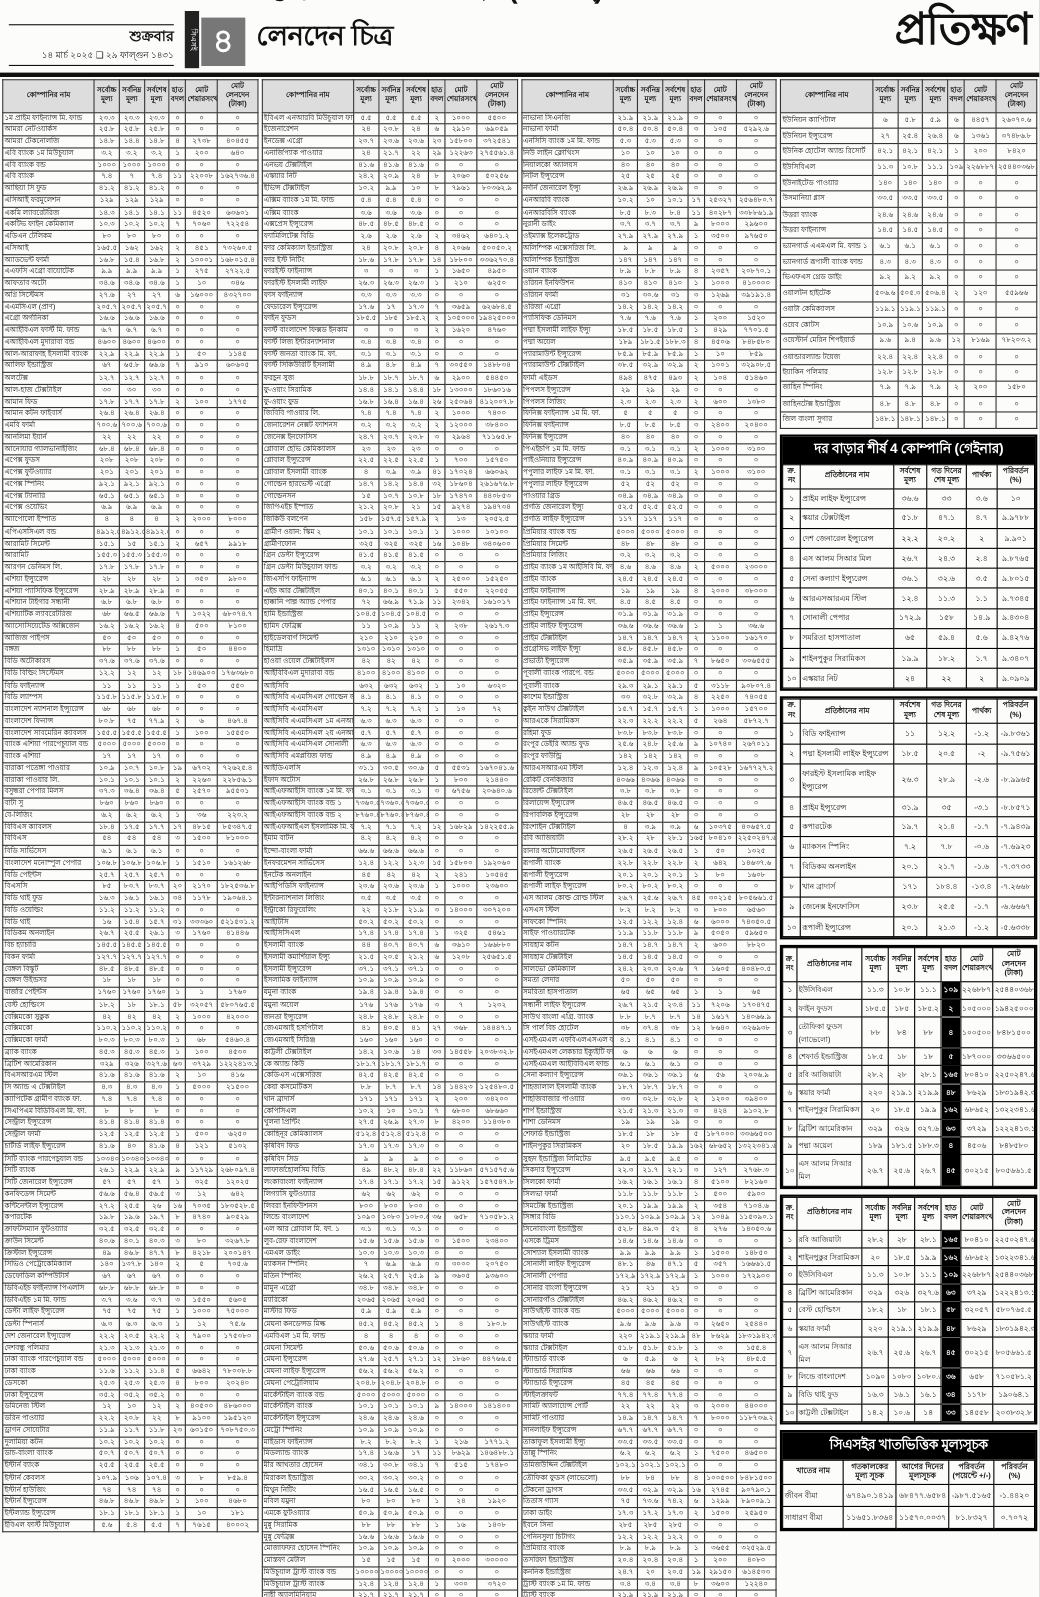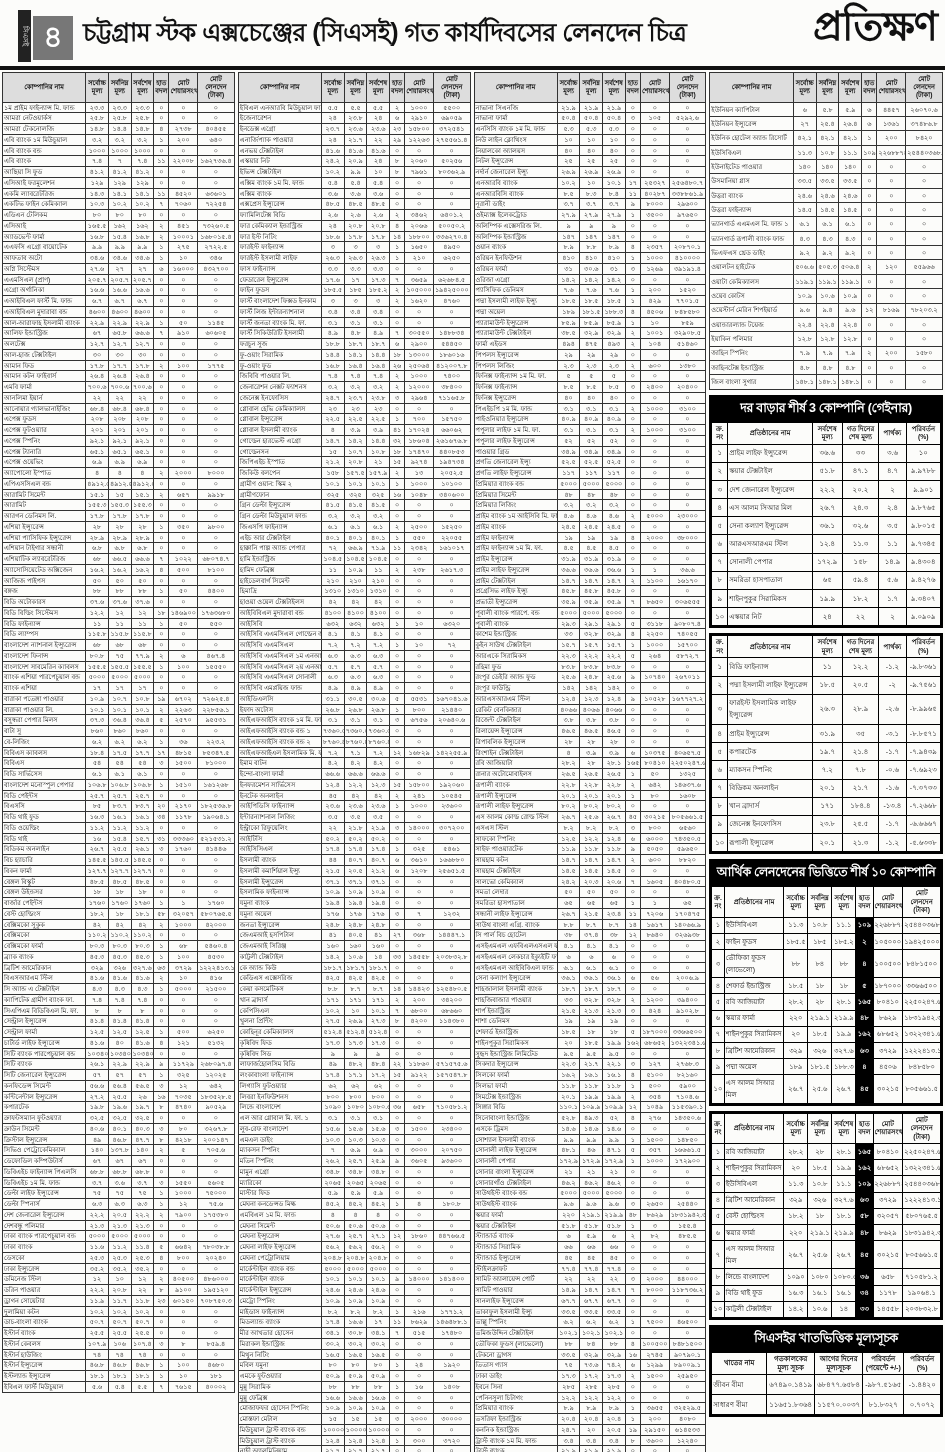--- a/index.html
+++ b/index.html
@@ -49,20 +49,24 @@
   .gl col.g0{width:7%} .gl col.g1{width:37%} .gl col.g2{width:13%} .gl col.g3{width:16%} .gl col.g4{width:12%} .gl col.g5{width:15%}
   .tt col.t0{width:5.5%} .tt col.t1{width:26%} .tt col.t2{width:10.5%} .tt col.t3{width:10.5%} .tt col.t4{width:10.5%} .tt col.t5{width:7.5%} .tt col.t6{width:13%} .tt col.t7{width:16.5%}
   .sector col.s0{width:24%} .sector col.s1{width:21%} .sector col.s2{width:21%} .sector col.s3{width:18%} .sector col.s4{width:16%}
 </style>
 </head>
 <body>
 
 <div class="page">
 
   <header class="masthead">
+    <div class="date-block">
+      <div class="date-day">শুক্রবার</div>
+      <div class="date-line">১৪ মার্চ ২০২৫ ❑ ২৯ ফাল্গুন ১৪৩১</div>
+    </div>
     <div class="ribbon">সিএসই</div>
     <div class="pagenum">৪</div>
     <div class="main-title">চট্টগ্রাম স্টক এক্সচেঞ্জের (সিএসই) গত কার্যদিবসের লেনদেন চিত্র</div>
     <div class="logo-block">
       <div class="logo-tag">পথপ্রদর্শক ও আস্থার প্রতীক</div>
       <div class="logo-text"><span class="mark">দে</span><span>দেশ প্রতিক্ষণ</span></div>
     </div>
   </header>
 
   <div class="cols">
@@ -3696,21 +3700,21 @@
               <td class="">১৪৮.১</td>
               <td class="">১৪৮.১</td>
               <td class="">০</td>
               <td class="">০</td>
               <td class="">০</td>
             </tr>
           </tbody>
         </table>
 
       <section class="box">
-        <div class="box-title">দর বাড়ার শীর্ষ 3 কোম্পানি (গেইনার)</div>
+        <div class="box-title">দর বাড়ার শীর্ষ 4 কোম্পানি (গেইনার)</div>
         <table class="gl">
           <colgroup>
               <col class="g0">
               <col class="g1">
               <col class="g2">
               <col class="g3">
               <col class="g4">
               <col class="g5">
             </colgroup>
         <thead>
@@ -3901,150 +3905,20 @@
                 <td class="">-১.৭</td>
                 <td class="">-৬.৬৬৬৭</td>
               </tr>
               <tr>
                 <td class="">১০</td>
                 <td class="name">রূপালী ইন্স্যুরেন্স</td>
                 <td class="">২০.১</td>
                 <td class="">২১.৩</td>
                 <td class="">-১.২</td>
                 <td class="">-৫.৬৩৩৮</td>
-              </tr>
-            </tbody>
-          </table>
-      </section>
-
-      <section class="box">
-        <div class="box-title">আর্থিক লেনদেনের ভিত্তিতে শীর্ষ ১০ কোম্পানি</div>
-        <table class="tt">
-          <colgroup>
-              <col class="t0">
-              <col class="t1">
-              <col class="t2">
-              <col class="t3">
-              <col class="t4">
-              <col class="t5">
-              <col class="t6">
-              <col class="t7">
-            </colgroup>
-        <thead>
-              <tr>
-                <th>ক্র. নং</th>
-                <th>প্রতিষ্ঠানের নাম</th>
-                <th>সর্বোচ্চ মূল্য</th>
-                <th>সর্বনিম্ন মূল্য</th>
-                <th>সর্বশেষ মূল্য</th>
-                <th>হাত বদল</th>
-                <th>মোট শেয়ারসংখ্যা</th>
-                <th>মোট লেনদেন (টাকা)</th>
-              </tr>
-            </thead>
-            <tbody>
-              <tr>
-                <td class="">১</td>
-                <td class="name">ইউসিবিএল</td>
-                <td class="">১১.৩</td>
-                <td class="">১০.৮</td>
-                <td class="">১১.১</td>
-                <td class=" bc">১০৯</td>
-                <td class="">২২৬৮৮৭৪</td>
-                <td class="">২৫৪৪০৩৬৮.১</td>
-              </tr>
-              <tr>
-                <td class="">২</td>
-                <td class="name">ফাইন ফুডস</td>
-                <td class="">১৮৫.৫</td>
-                <td class="">১৮৫</td>
-                <td class="">১৮৫.২</td>
-                <td class=" bc">২</td>
-                <td class="">১০৫০০০</td>
-                <td class="">১৯৪২৫০০০</td>
-              </tr>
-              <tr>
-                <td class="">৩</td>
-                <td class="name">তৌফিকা ফুডস (লাভেলো)</td>
-                <td class="">৮৮</td>
-                <td class="">৮৪</td>
-                <td class="">৮৮</td>
-                <td class=" bc">৪</td>
-                <td class="">১০০৫০০</td>
-                <td class="">৮৪৮১৫০০</td>
-              </tr>
-              <tr>
-                <td class="">৪</td>
-                <td class="name">শেফার্ড ইন্ডাস্ট্রিজ</td>
-                <td class="">১৮.৫</td>
-                <td class="">১৮</td>
-                <td class="">১৮</td>
-                <td class=" bc">৫</td>
-                <td class="">১৮৭০০০</td>
-                <td class="">৩৩৬৬৫০০</td>
-              </tr>
-              <tr>
-                <td class="">৫</td>
-                <td class="name">রবি আজিয়াটা</td>
-                <td class="">২৮.২</td>
-                <td class="">২৮</td>
-                <td class="">২৮.১</td>
-                <td class=" bc">১৬৫</td>
-                <td class="">৮০৪১০</td>
-                <td class="">২২৫০২৪৭.৬</td>
-              </tr>
-              <tr>
-                <td class="">৬</td>
-                <td class="name">স্কয়ার ফার্মা</td>
-                <td class="">২২০</td>
-                <td class="">২১৯.১</td>
-                <td class="">২১৯.৯</td>
-                <td class=" bc">৪৮</td>
-                <td class="">৮৬২৯</td>
-                <td class="">১৮৩১৯৪২.৩</td>
-              </tr>
-              <tr>
-                <td class="">৭</td>
-                <td class="name">শাইনপুকুর সিরামিকস</td>
-                <td class="">২০</td>
-                <td class="">১৮.৫</td>
-                <td class="">১৯.৯</td>
-                <td class=" bc">১৬২</td>
-                <td class="">৬৮৬৫২</td>
-                <td class="">১৩২২৩৪১.৬</td>
-              </tr>
-              <tr>
-                <td class="">৮</td>
-                <td class="name">ব্রিটিশ আমেরিকান</td>
-                <td class="">৩২৯</td>
-                <td class="">৩২৬</td>
-                <td class="">৩২৭.৬</td>
-                <td class=" bc">৬৩</td>
-                <td class="">৩৭২৯</td>
-                <td class="">১২২২৪১৩.১</td>
-              </tr>
-              <tr>
-                <td class="">৯</td>
-                <td class="name">পদ্মা অয়েল</td>
-                <td class="">১৮৯</td>
-                <td class="">১৮১.৫</td>
-                <td class="">১৮৮.৩</td>
-                <td class=" bc">৪</td>
-                <td class="">৪৫০৬</td>
-                <td class="">৮৪৮৫৮০</td>
-              </tr>
-              <tr>
-                <td class="">১০</td>
-                <td class="name">এস আলম সিআর মিল</td>
-                <td class="">২৬.৭</td>
-                <td class="">২৫.৬</td>
-                <td class="">২৬.৭</td>
-                <td class=" bc">৪৫</td>
-                <td class="">৩০২১৫</td>
-                <td class="">৮০৫৬৬১.৫</td>
               </tr>
             </tbody>
           </table>
       </section>
 
       <section class="box">
         <table class="tt">
           <colgroup>
               <col class="t0">
               <col class="t1">
@@ -4063,20 +3937,149 @@
                 <th>সর্বনিম্ন মূল্য</th>
                 <th>সর্বশেষ মূল্য</th>
                 <th>হাত বদল</th>
                 <th>মোট শেয়ারসংখ্যা</th>
                 <th>মোট লেনদেন (টাকা)</th>
               </tr>
             </thead>
             <tbody>
               <tr>
                 <td class="">১</td>
+                <td class="name">ইউসিবিএল</td>
+                <td class="">১১.৩</td>
+                <td class="">১০.৮</td>
+                <td class="">১১.১</td>
+                <td class=" bc">১০৯</td>
+                <td class="">২২৬৮৮৭৪</td>
+                <td class="">২৫৪৪০৩৬৮.১</td>
+              </tr>
+              <tr>
+                <td class="">২</td>
+                <td class="name">ফাইন ফুডস</td>
+                <td class="">১৮৫.৫</td>
+                <td class="">১৮৫</td>
+                <td class="">১৮৫.২</td>
+                <td class=" bc">২</td>
+                <td class="">১০৫০০০</td>
+                <td class="">১৯৪২৫০০০</td>
+              </tr>
+              <tr>
+                <td class="">৩</td>
+                <td class="name">তৌফিকা ফুডস (লাভেলো)</td>
+                <td class="">৮৮</td>
+                <td class="">৮৪</td>
+                <td class="">৮৮</td>
+                <td class=" bc">৪</td>
+                <td class="">১০০৫০০</td>
+                <td class="">৮৪৮১৫০০</td>
+              </tr>
+              <tr>
+                <td class="">৪</td>
+                <td class="name">শেফার্ড ইন্ডাস্ট্রিজ</td>
+                <td class="">১৮.৫</td>
+                <td class="">১৮</td>
+                <td class="">১৮</td>
+                <td class=" bc">৫</td>
+                <td class="">১৮৭০০০</td>
+                <td class="">৩৩৬৬৫০০</td>
+              </tr>
+              <tr>
+                <td class="">৫</td>
+                <td class="name">রবি আজিয়াটা</td>
+                <td class="">২৮.২</td>
+                <td class="">২৮</td>
+                <td class="">২৮.১</td>
+                <td class=" bc">১৬৫</td>
+                <td class="">৮০৪১০</td>
+                <td class="">২২৫০২৪৭.৬</td>
+              </tr>
+              <tr>
+                <td class="">৬</td>
+                <td class="name">স্কয়ার ফার্মা</td>
+                <td class="">২২০</td>
+                <td class="">২১৯.১</td>
+                <td class="">২১৯.৯</td>
+                <td class=" bc">৪৮</td>
+                <td class="">৮৬২৯</td>
+                <td class="">১৮৩১৯৪২.৩</td>
+              </tr>
+              <tr>
+                <td class="">৭</td>
+                <td class="name">শাইনপুকুর সিরামিকস</td>
+                <td class="">২০</td>
+                <td class="">১৮.৫</td>
+                <td class="">১৯.৯</td>
+                <td class=" bc">১৬২</td>
+                <td class="">৬৮৬৫২</td>
+                <td class="">১৩২২৩৪১.৬</td>
+              </tr>
+              <tr>
+                <td class="">৮</td>
+                <td class="name">ব্রিটিশ আমেরিকান</td>
+                <td class="">৩২৯</td>
+                <td class="">৩২৬</td>
+                <td class="">৩২৭.৬</td>
+                <td class=" bc">৬৩</td>
+                <td class="">৩৭২৯</td>
+                <td class="">১২২২৪১৩.১</td>
+              </tr>
+              <tr>
+                <td class="">৯</td>
+                <td class="name">পদ্মা অয়েল</td>
+                <td class="">১৮৯</td>
+                <td class="">১৮১.৫</td>
+                <td class="">১৮৮.৩</td>
+                <td class=" bc">৪</td>
+                <td class="">৪৫০৬</td>
+                <td class="">৮৪৮৫৮০</td>
+              </tr>
+              <tr>
+                <td class="">১০</td>
+                <td class="name">এস আলম সিআর মিল</td>
+                <td class="">২৬.৭</td>
+                <td class="">২৫.৬</td>
+                <td class="">২৬.৭</td>
+                <td class=" bc">৪৫</td>
+                <td class="">৩০২১৫</td>
+                <td class="">৮০৫৬৬১.৫</td>
+              </tr>
+            </tbody>
+          </table>
+      </section>
+
+      <section class="box">
+        <table class="tt">
+          <colgroup>
+              <col class="t0">
+              <col class="t1">
+              <col class="t2">
+              <col class="t3">
+              <col class="t4">
+              <col class="t5">
+              <col class="t6">
+              <col class="t7">
+            </colgroup>
+        <thead>
+              <tr>
+                <th>ক্র. নং</th>
+                <th>প্রতিষ্ঠানের নাম</th>
+                <th>সর্বোচ্চ মূল্য</th>
+                <th>সর্বনিম্ন মূল্য</th>
+                <th>সর্বশেষ মূল্য</th>
+                <th>হাত বদল</th>
+                <th>মোট শেয়ারসংখ্যা</th>
+                <th>মোট লেনদেন (টাকা)</th>
+              </tr>
+            </thead>
+            <tbody>
+              <tr>
+                <td class="">১</td>
                 <td class="name">রবি আজিয়াটা</td>
                 <td class="">২৮.২</td>
                 <td class="">২৮</td>
                 <td class="">২৮.১</td>
                 <td class=" bc">১৬৫</td>
                 <td class="">৮০৪১০</td>
                 <td class="">২২৫০২৪৭.৬</td>
               </tr>
               <tr>
                 <td class="">২</td>

